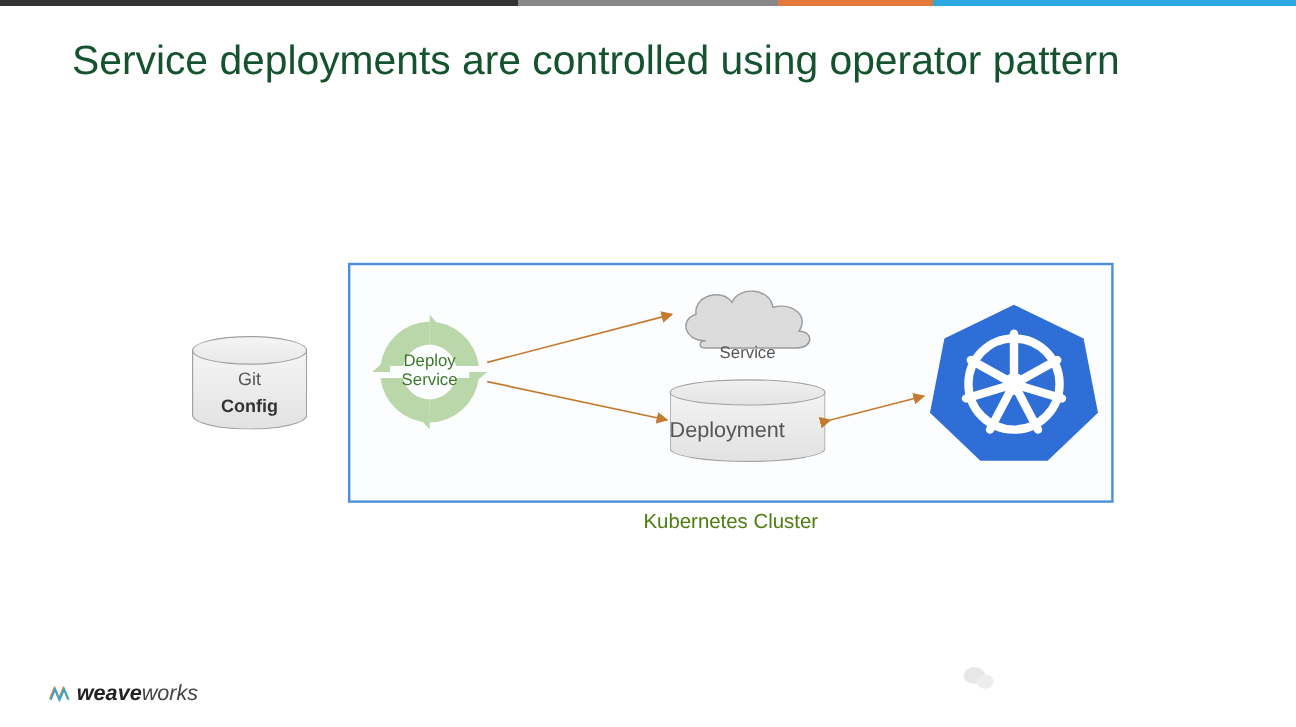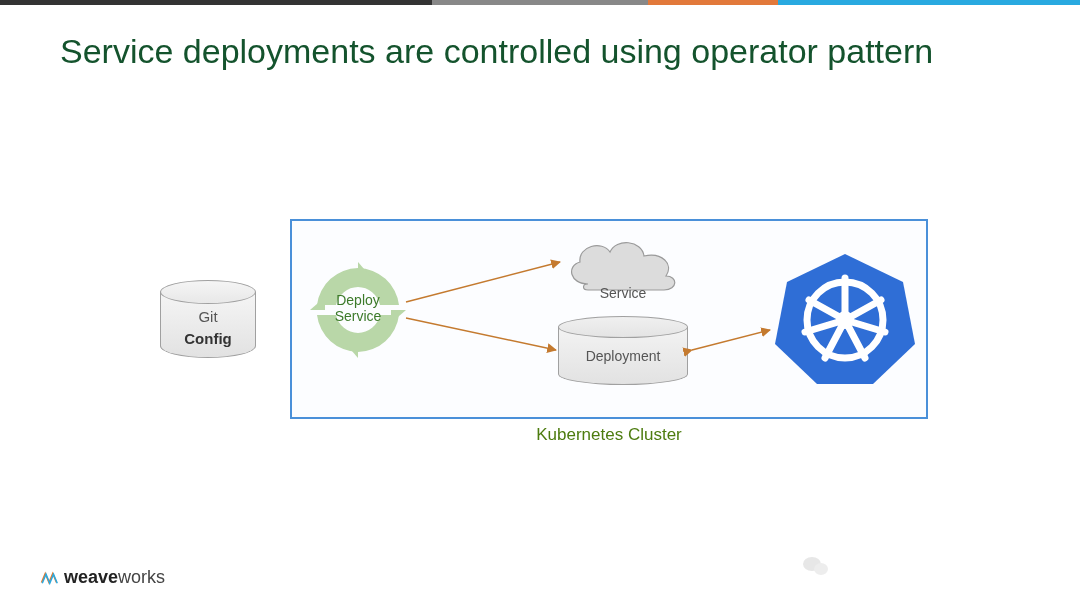--- a/index.html
+++ b/index.html
@@ -16,24 +16,24 @@
   .cluster-box { position: absolute; left: 290px; top: 219px; width: 638px; height: 200px; border: 2px solid #4a90d9; background: rgba(245,250,255,0.3); }
   .cluster-label { position: absolute; left: 290px; top: 425px; width: 638px; text-align: center; font-size: 17px; color: #4d7c0f; }
   .deploy-op { position: absolute; left: 308px; top: 260px; width: 100px; height: 100px; }
   .deploy-op svg { width: 100px; height: 100px; }
   .deploy-op .lbl { position: absolute; top: 32px; width: 100%; text-align: center; font-size: 14px; color: #3c7a2a; line-height: 1.15; }
   .svc-cloud { position: absolute; left: 558px; top: 232px; width: 130px; height: 64px; }
   .svc-cloud .lbl { position: absolute; top: 29px; width: 100%; text-align: center; font-size: 14px; color: #555; margin-top: 24px; }
   .dep-cyl { position: absolute; left: 558px; top: 316px; width: 130px; height: 74px; }
   .dep-cyl .top { width: 130px; height: 22px; border: 1px solid #a0a0a0; border-radius: 65px/11px; background: linear-gradient(#f0f0f0,#e4e4e4); position: absolute; top: 0; }
   .dep-cyl .body { width: 130px; height: 58px; border: 1px solid #a0a0a0; border-top: none; border-radius: 0 0 65px 65px / 0 0 11px 11px; background: linear-gradient(#f3f3f3,#e2e2e2); position: absolute; top: 11px; }
-  .dep-cyl .lbl { position: absolute; top: 32px; width: 100%; text-align: center; font-size: 14px; color: #555; }
+  .dep-cyl .lbl { position: absolute; top: 32px; width: 100%; font-size: 18px; color: #555; }
   .k8s { position: absolute; left: 775px; top: 248px; width: 140px; height: 140px; }
   svg.arrows { position: absolute; left: 0; top: 0; }
-  .footer { position: absolute; left: 40px; bottom: 18px; font-size: 18px; color: #444; font-weight: 400; display: flex; align-items: center; gap: 6px; }
+  .footer { position: absolute; left: 40px; bottom: 18px; font-size: 18px; color: #444; font-weight: 400; display: flex; align-items: center; gap: 6px; font-style: italic; }
   .footer svg { width: 18px; height: 18px; }
   .footer .bold { font-weight: 700; color: #222; }
   .watermark { position: absolute; right: 40px; bottom: 6px; opacity: 0.5; }
   .watermark .wm-text { font-size: 17px; color: #999; position: absolute; right: 56px; bottom: 30px; white-space: nowrap; }
   .wm-logo { width: 72px; height: 60px; }
   .wechat-icon { position: absolute; right: 250px; bottom: 24px; opacity: 0.35; }
 </style>
 </head>
 <body>
 

